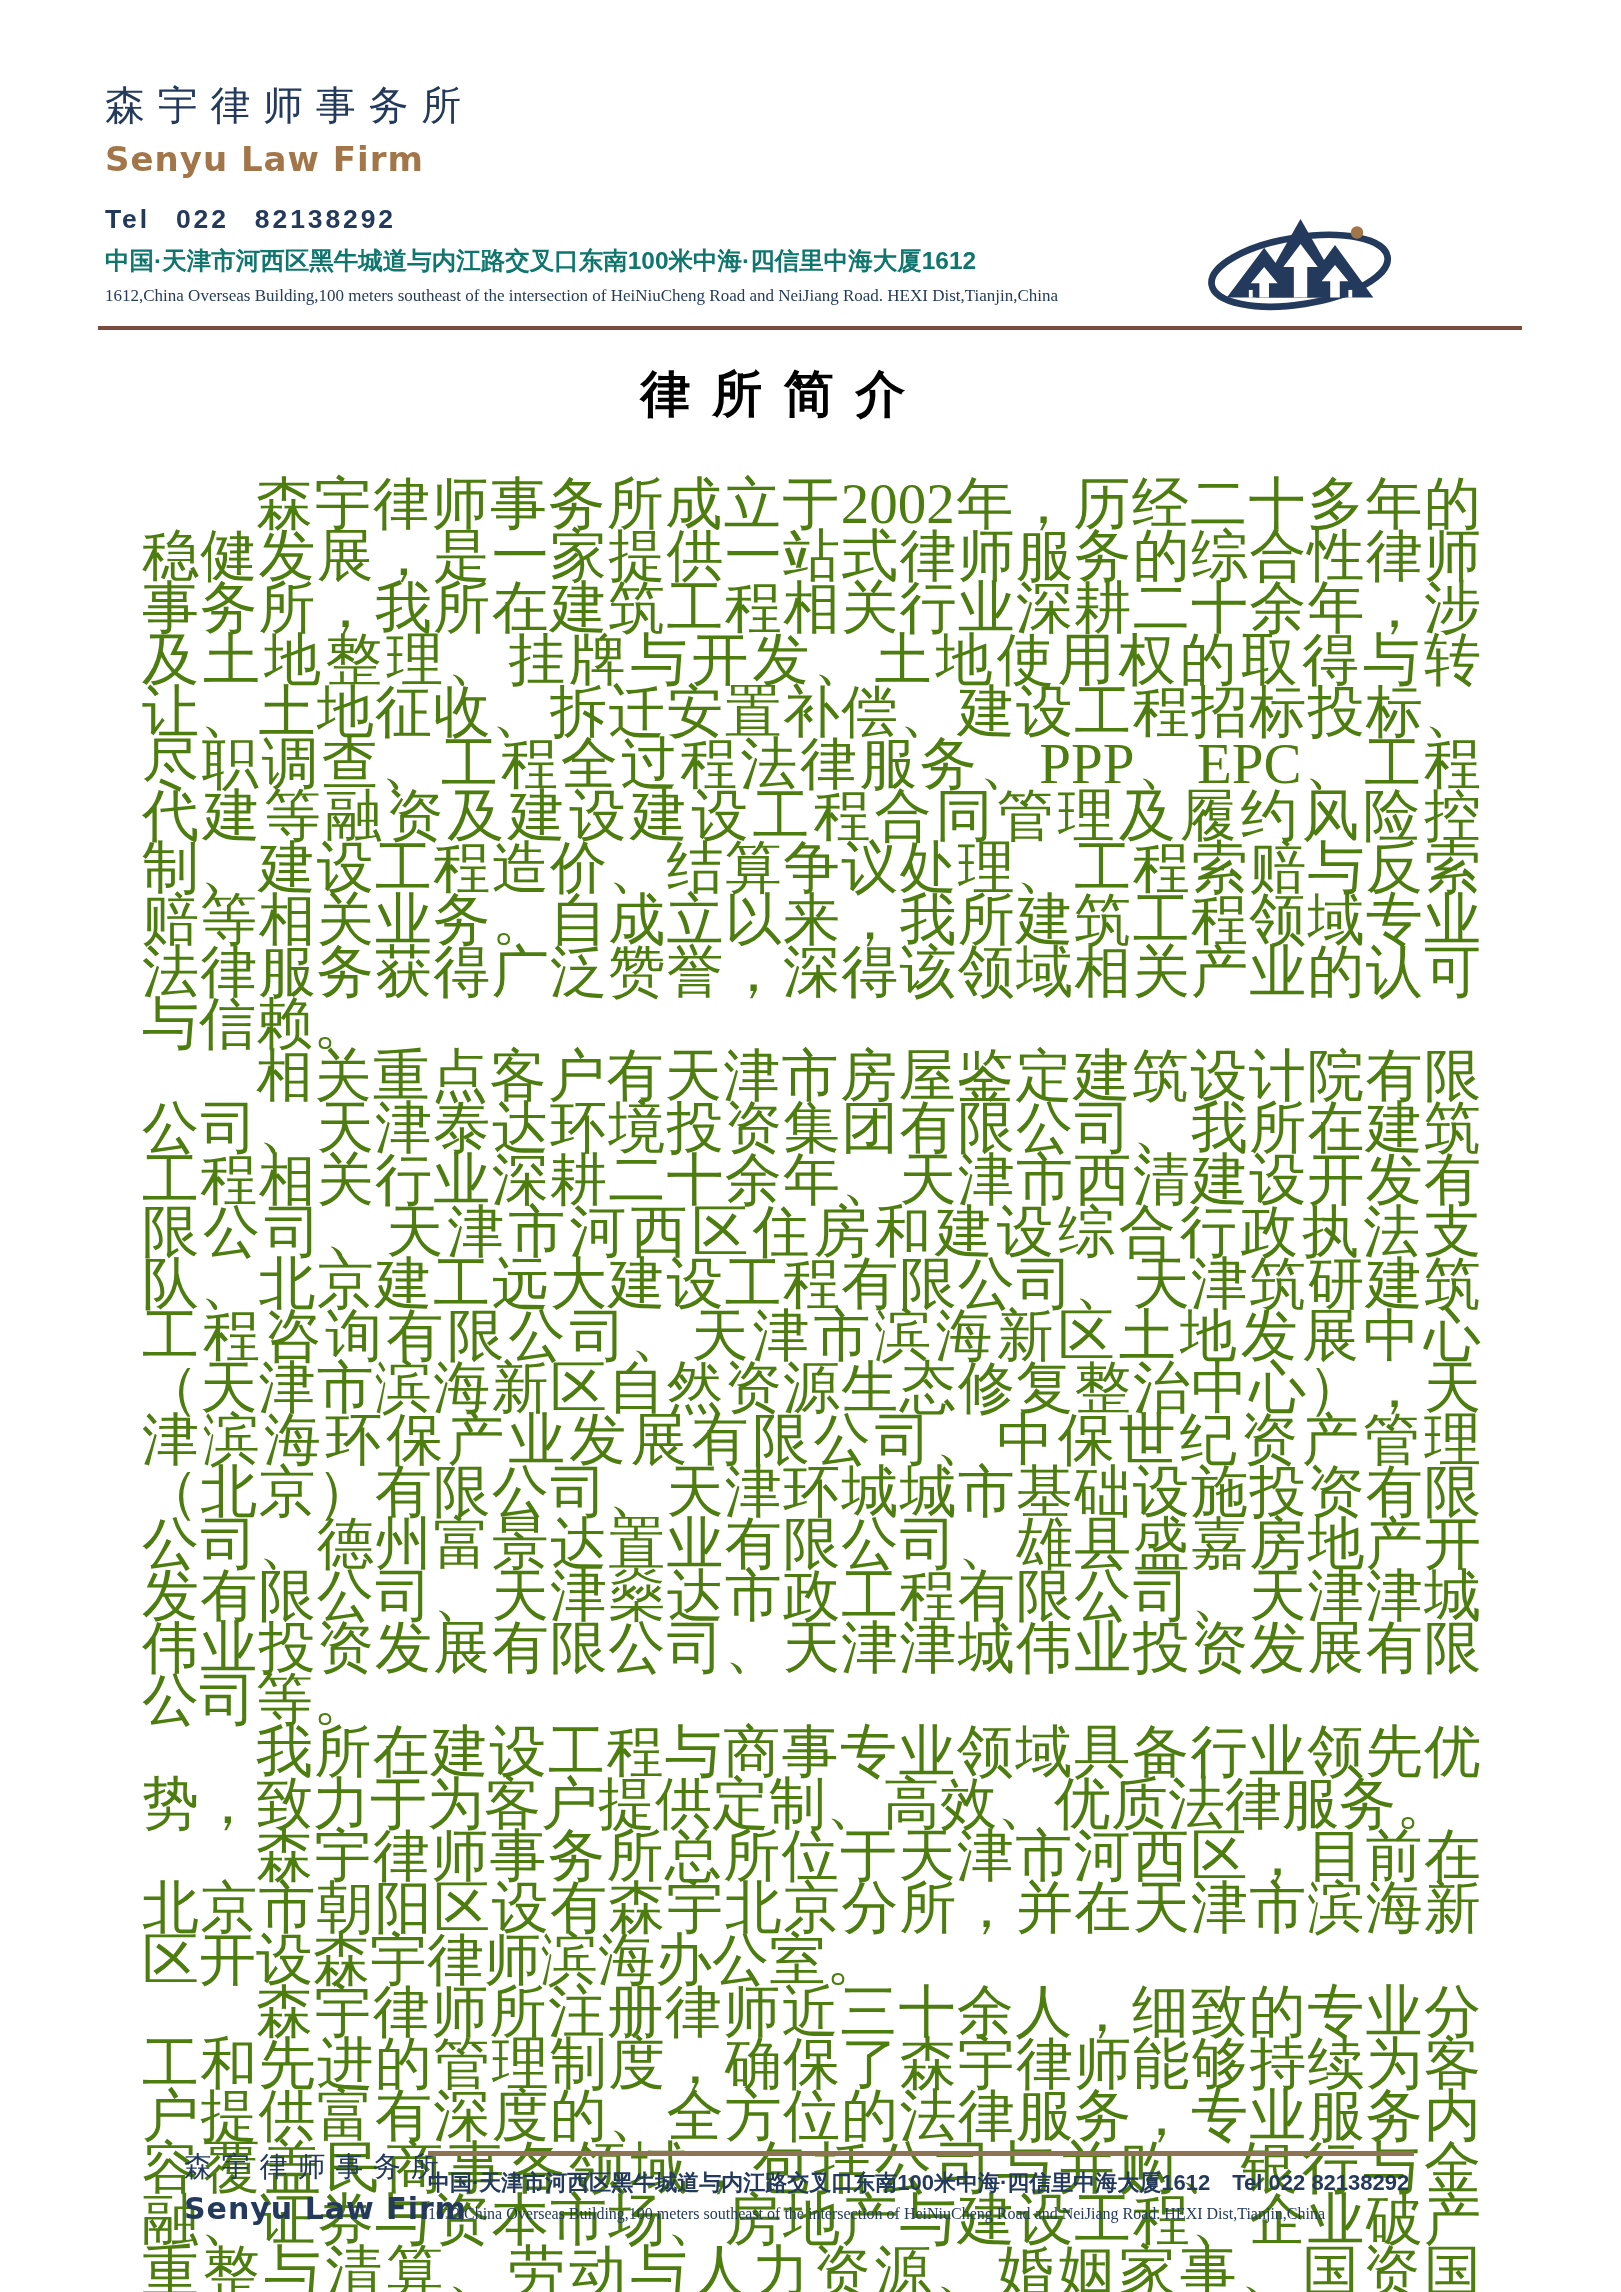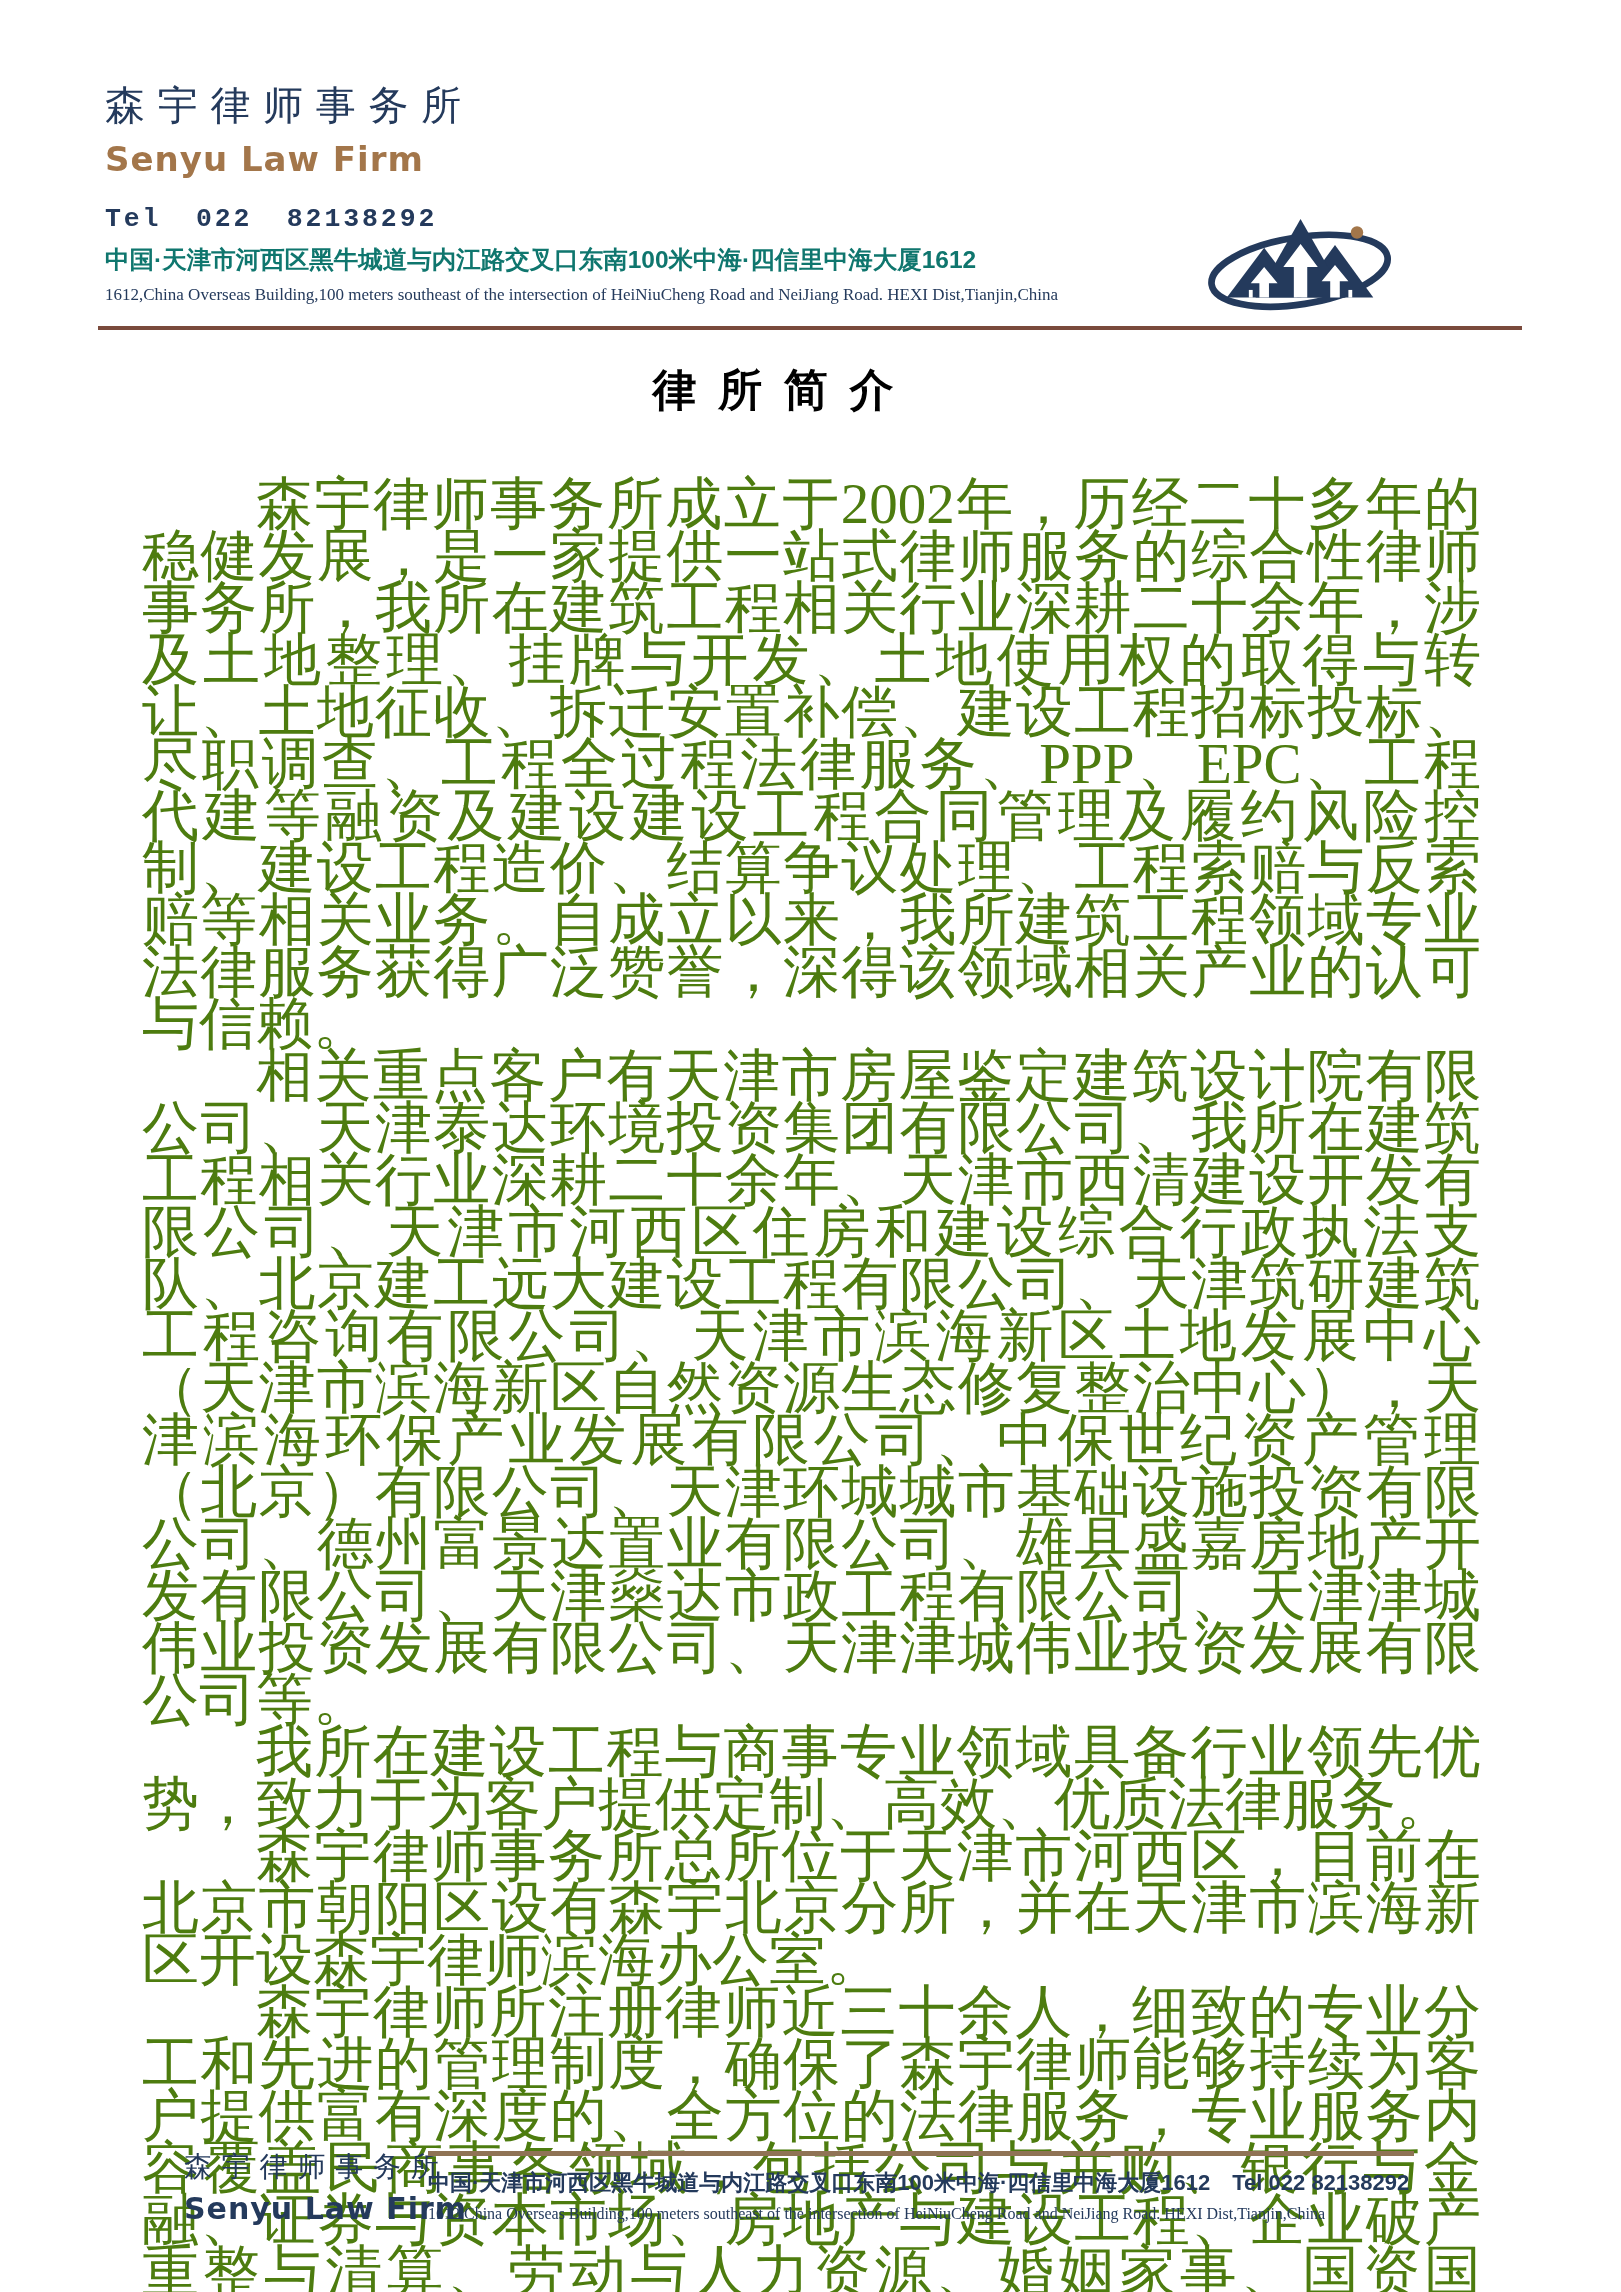--- a/index.html
+++ b/index.html
@@ -15,38 +15,38 @@
     font-size:40px; color:#243a5c; letter-spacing:12.7px;
     font-weight:500; font-family:"Liberation Sans", sans-serif;
   }
   .firm-en {
     font-size:34px; color:#a3764a; font-weight:bold; margin-top:5.9px;
     letter-spacing:1px; font-family:"DejaVu Sans", sans-serif;
   }
   .tel {
     margin-top:25.5px; font-size:26.5px; font-weight:bold; color:#243a5c;
     letter-spacing:2.9px; word-spacing:15.7px;
-    font-family:Liberation Mono, monospace;
+    font-family:Liberation Sans, sans-serif;
   }
   .addr-zh { margin-top:8.8px; font-size:24.5px; font-weight:bold; color:#0f766e; }
   .addr-en {
     margin-top:8.8px; font-size:17px; color:#243a5c;
     font-family:"Liberation Serif", serif;
   }
   .header-rule {
     position:absolute; left:98px; top:326px; width:1424px; height:3.9px;
     background:#7a4a3c;
   }
   .logo-emblem { position:absolute; left:1201px; top:211px; width:201px; height:110px; }
   .logo-emblem svg { width:100%; height:100%; }
 
   
   .doc-title {
     position:absolute; top:361px; left:0; width:100%;
-    text-align:center; font-size:44px; font-weight:bold; color:#000;
+    text-align:center; font-size:50px; font-weight:bold; color:#000;
     letter-spacing:21.6px; text-indent:21.6px; margin:0;
     font-family:"Liberation Serif", "DejaVu Serif", serif;
   }
 
   
   .doc-body {
     position:absolute; left:142px; top:478px; width:1339px;
     font-size:57px; line-height:52px; color:#4d7c0f;
     text-align:justify; text-justify:inter-character;
     font-family:"Liberation Serif", "DejaVu Serif", serif;

